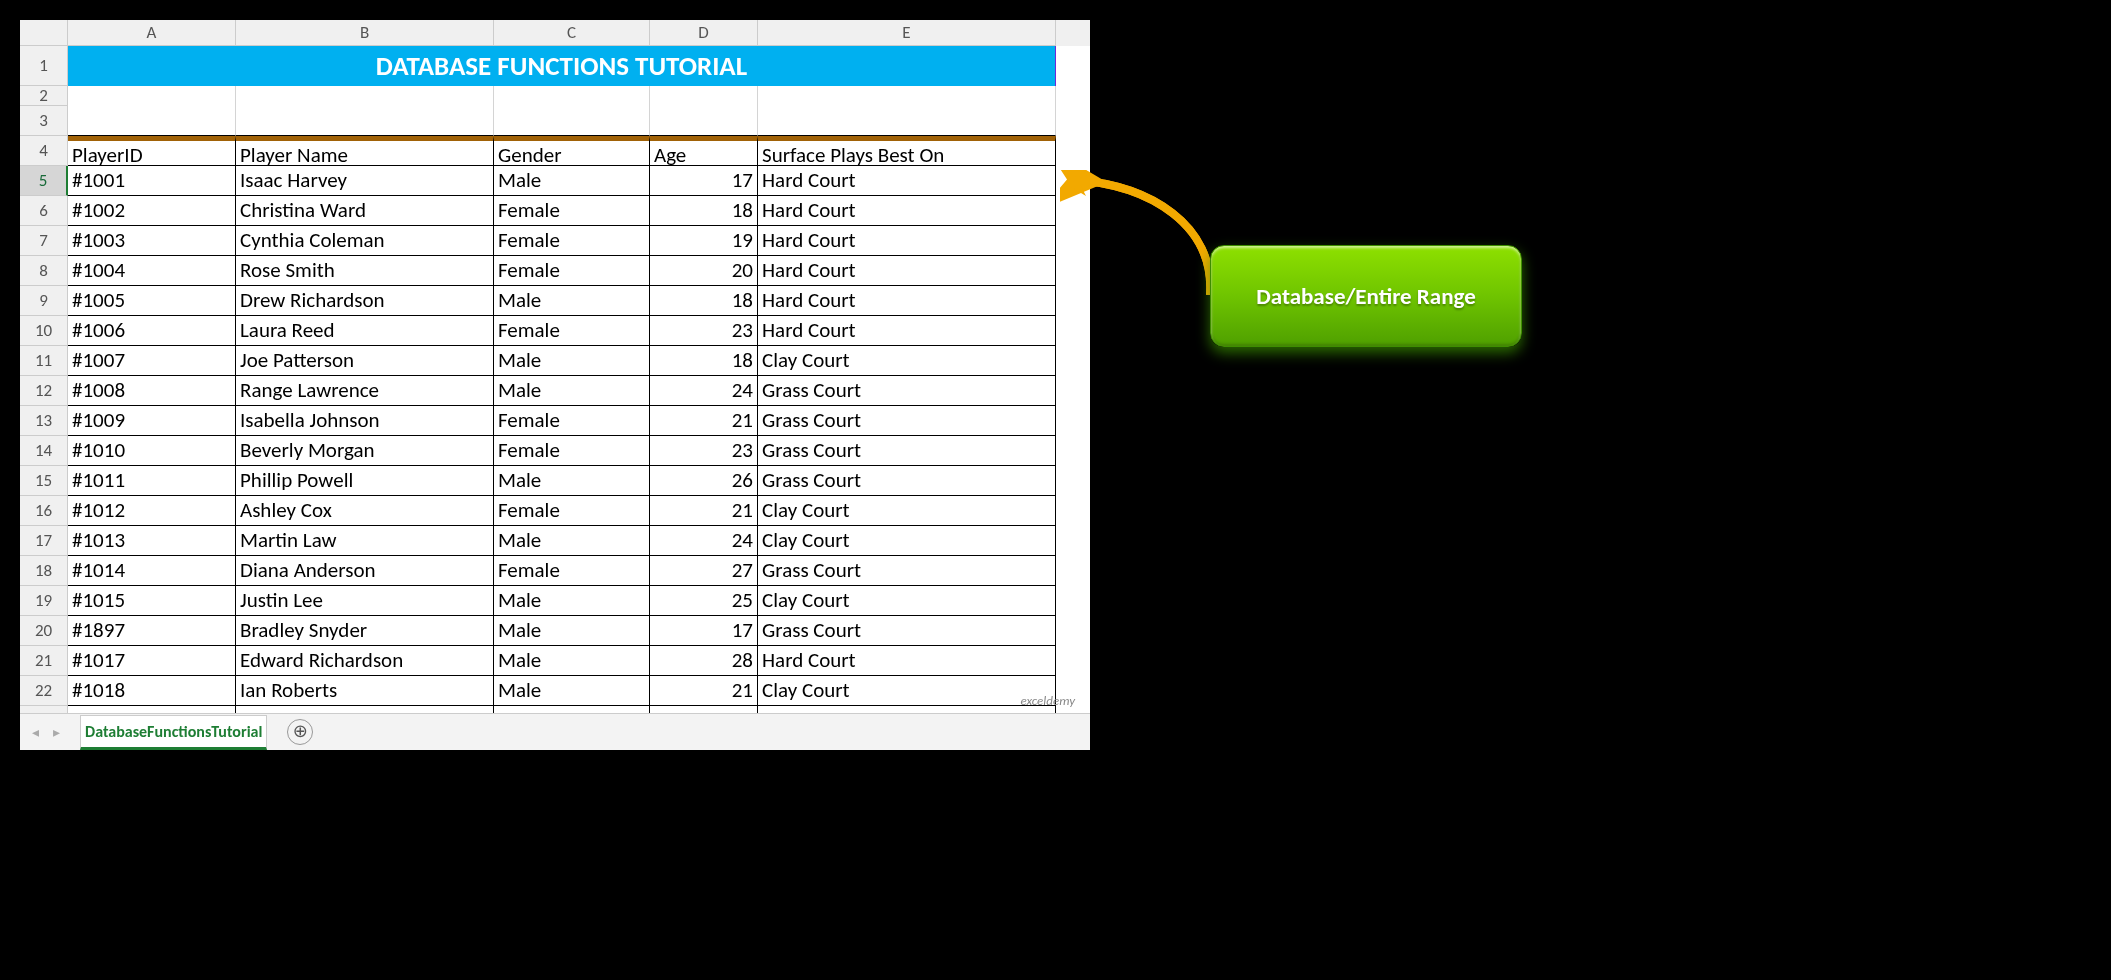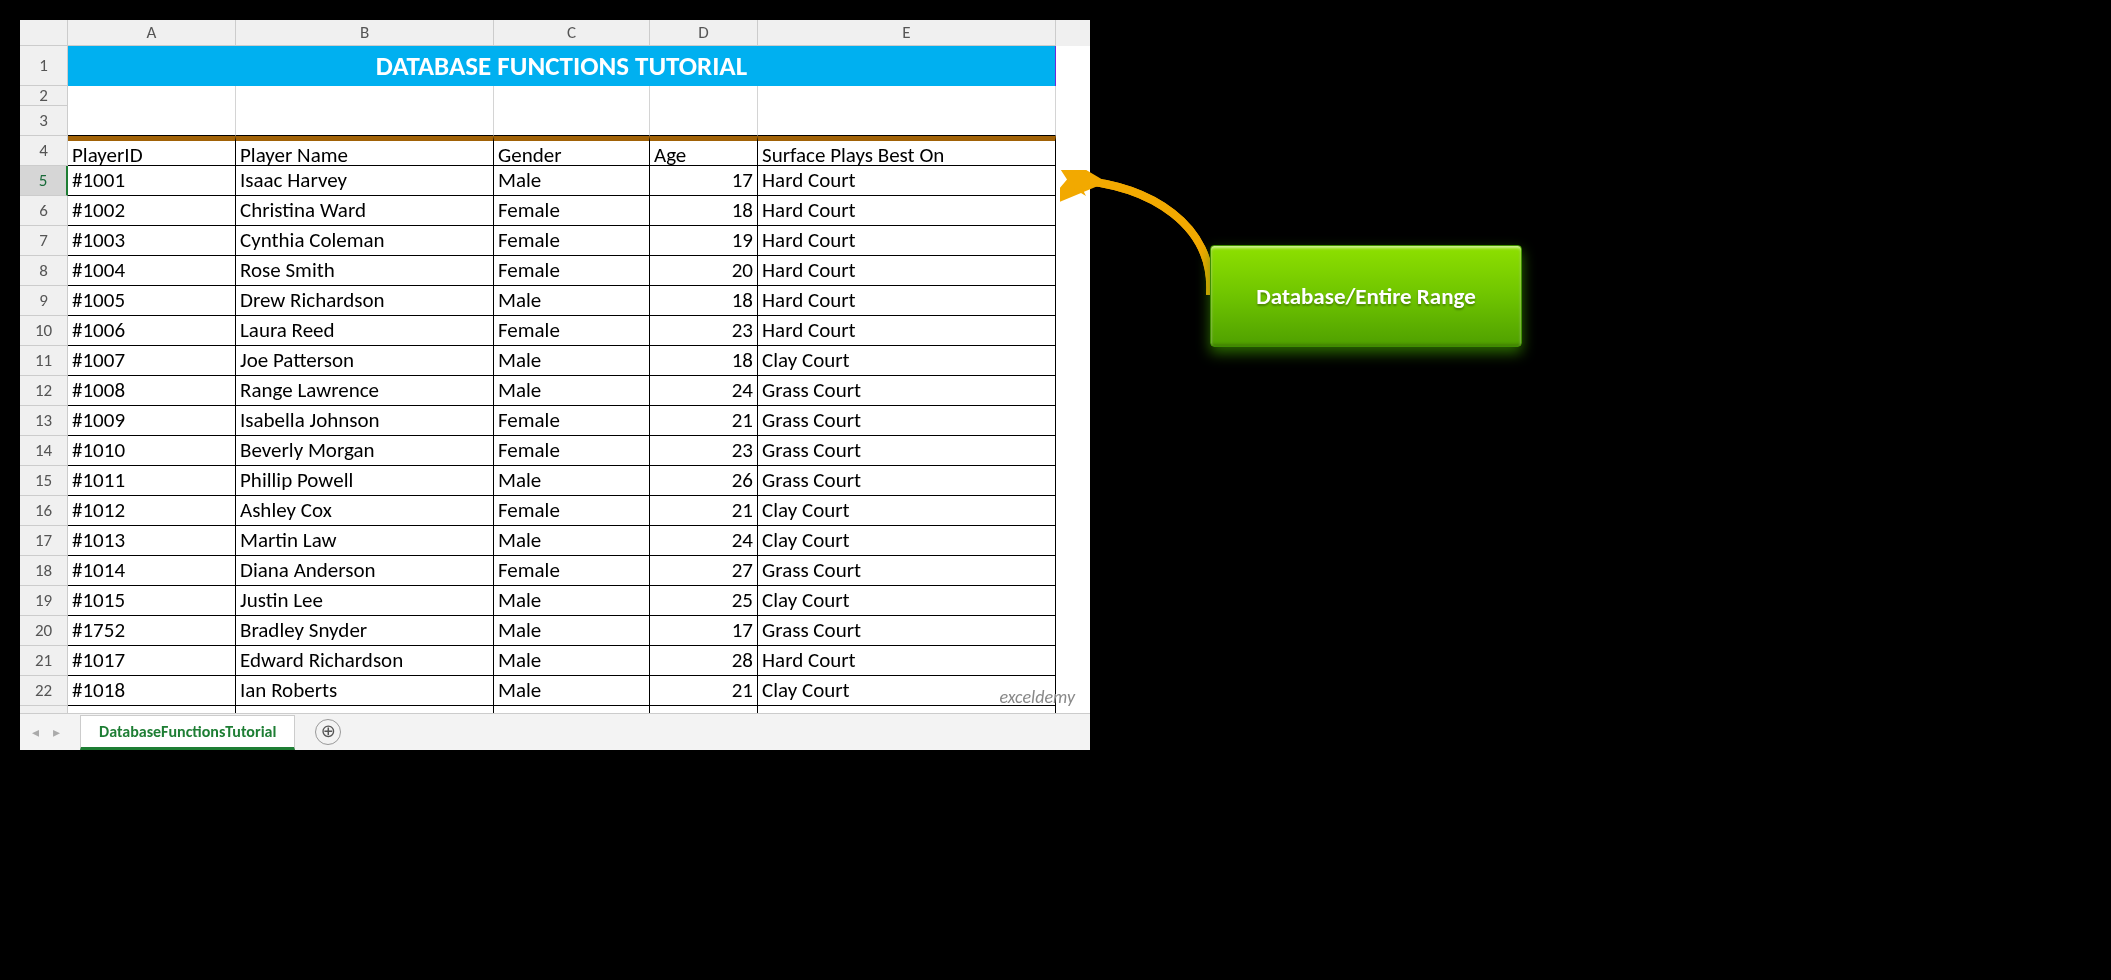--- a/index.html
+++ b/index.html
@@ -155,21 +155,21 @@
   .tab-nav {
     display: flex;
     padding-left: 12px;
     gap: 14px;
     color: #aaa;
     font-size: 14px;
   }
   .tab-nav span { cursor: default; }
   .tab {
     margin-left: 20px;
-    padding: 6px 18px;
+    padding: 6px 4px;
     background: #fff;
     border: 1px solid #ccc;
     border-bottom: 3px solid #1e7e34;
     color: #1e7e34;
     font-weight: bold;
     font-size: 16px;
   }
   .add-sheet {
     margin-left: 20px;
     width: 24px;
@@ -178,33 +178,33 @@
     border-radius: 50%;
     text-align: center;
     line-height: 22px;
     font-size: 18px;
     color: #555;
   }
   .watermark {
     position: absolute;
     right: 15px;
     bottom: 42px;
-    font-size: 18px;
+    font-size: 13px;
     color: #888;
     font-style: italic;
   }
 
   .callout {
     position: absolute;
     left: 1210px;
     top: 245px;
     width: 310px;
     height: 100px;
     background: linear-gradient(to bottom, #8ee000 0%, #6fc400 50%, #4fa000 100%);
-    border-radius: 4px;
+    border-radius: 14px;
     box-shadow: 0 6px 14px rgba(60,150,0,0.7), inset 0 2px 3px rgba(255,255,255,0.6), inset 0 -2px 3px rgba(0,0,0,0.2);
     border: 1px solid #3e8e00;
     color: #fff;
     font-weight: bold;
     font-size: 23px;
     display: flex;
     align-items: center;
     justify-content: center;
     text-shadow: 0 2px 2px rgba(0,0,0,0.3);
   }
@@ -380,21 +380,21 @@
           <div class="cell cw-E">Grass Court</div>
         </div>
         <div class="data-row">
           <div class="cell cw-A">#1015</div>
           <div class="cell cw-B">Justin Lee</div>
           <div class="cell cw-C">Male</div>
           <div class="cell cw-D align-right">25</div>
           <div class="cell cw-E">Clay Court</div>
         </div>
         <div class="data-row">
-          <div class="cell cw-A">#1752</div>
+          <div class="cell cw-A">#1897</div>
           <div class="cell cw-B">Bradley Snyder</div>
           <div class="cell cw-C">Male</div>
           <div class="cell cw-D align-right">17</div>
           <div class="cell cw-E">Grass Court</div>
         </div>
         <div class="data-row">
           <div class="cell cw-A">#1017</div>
           <div class="cell cw-B">Edward Richardson</div>
           <div class="cell cw-C">Male</div>
           <div class="cell cw-D align-right">28</div>

